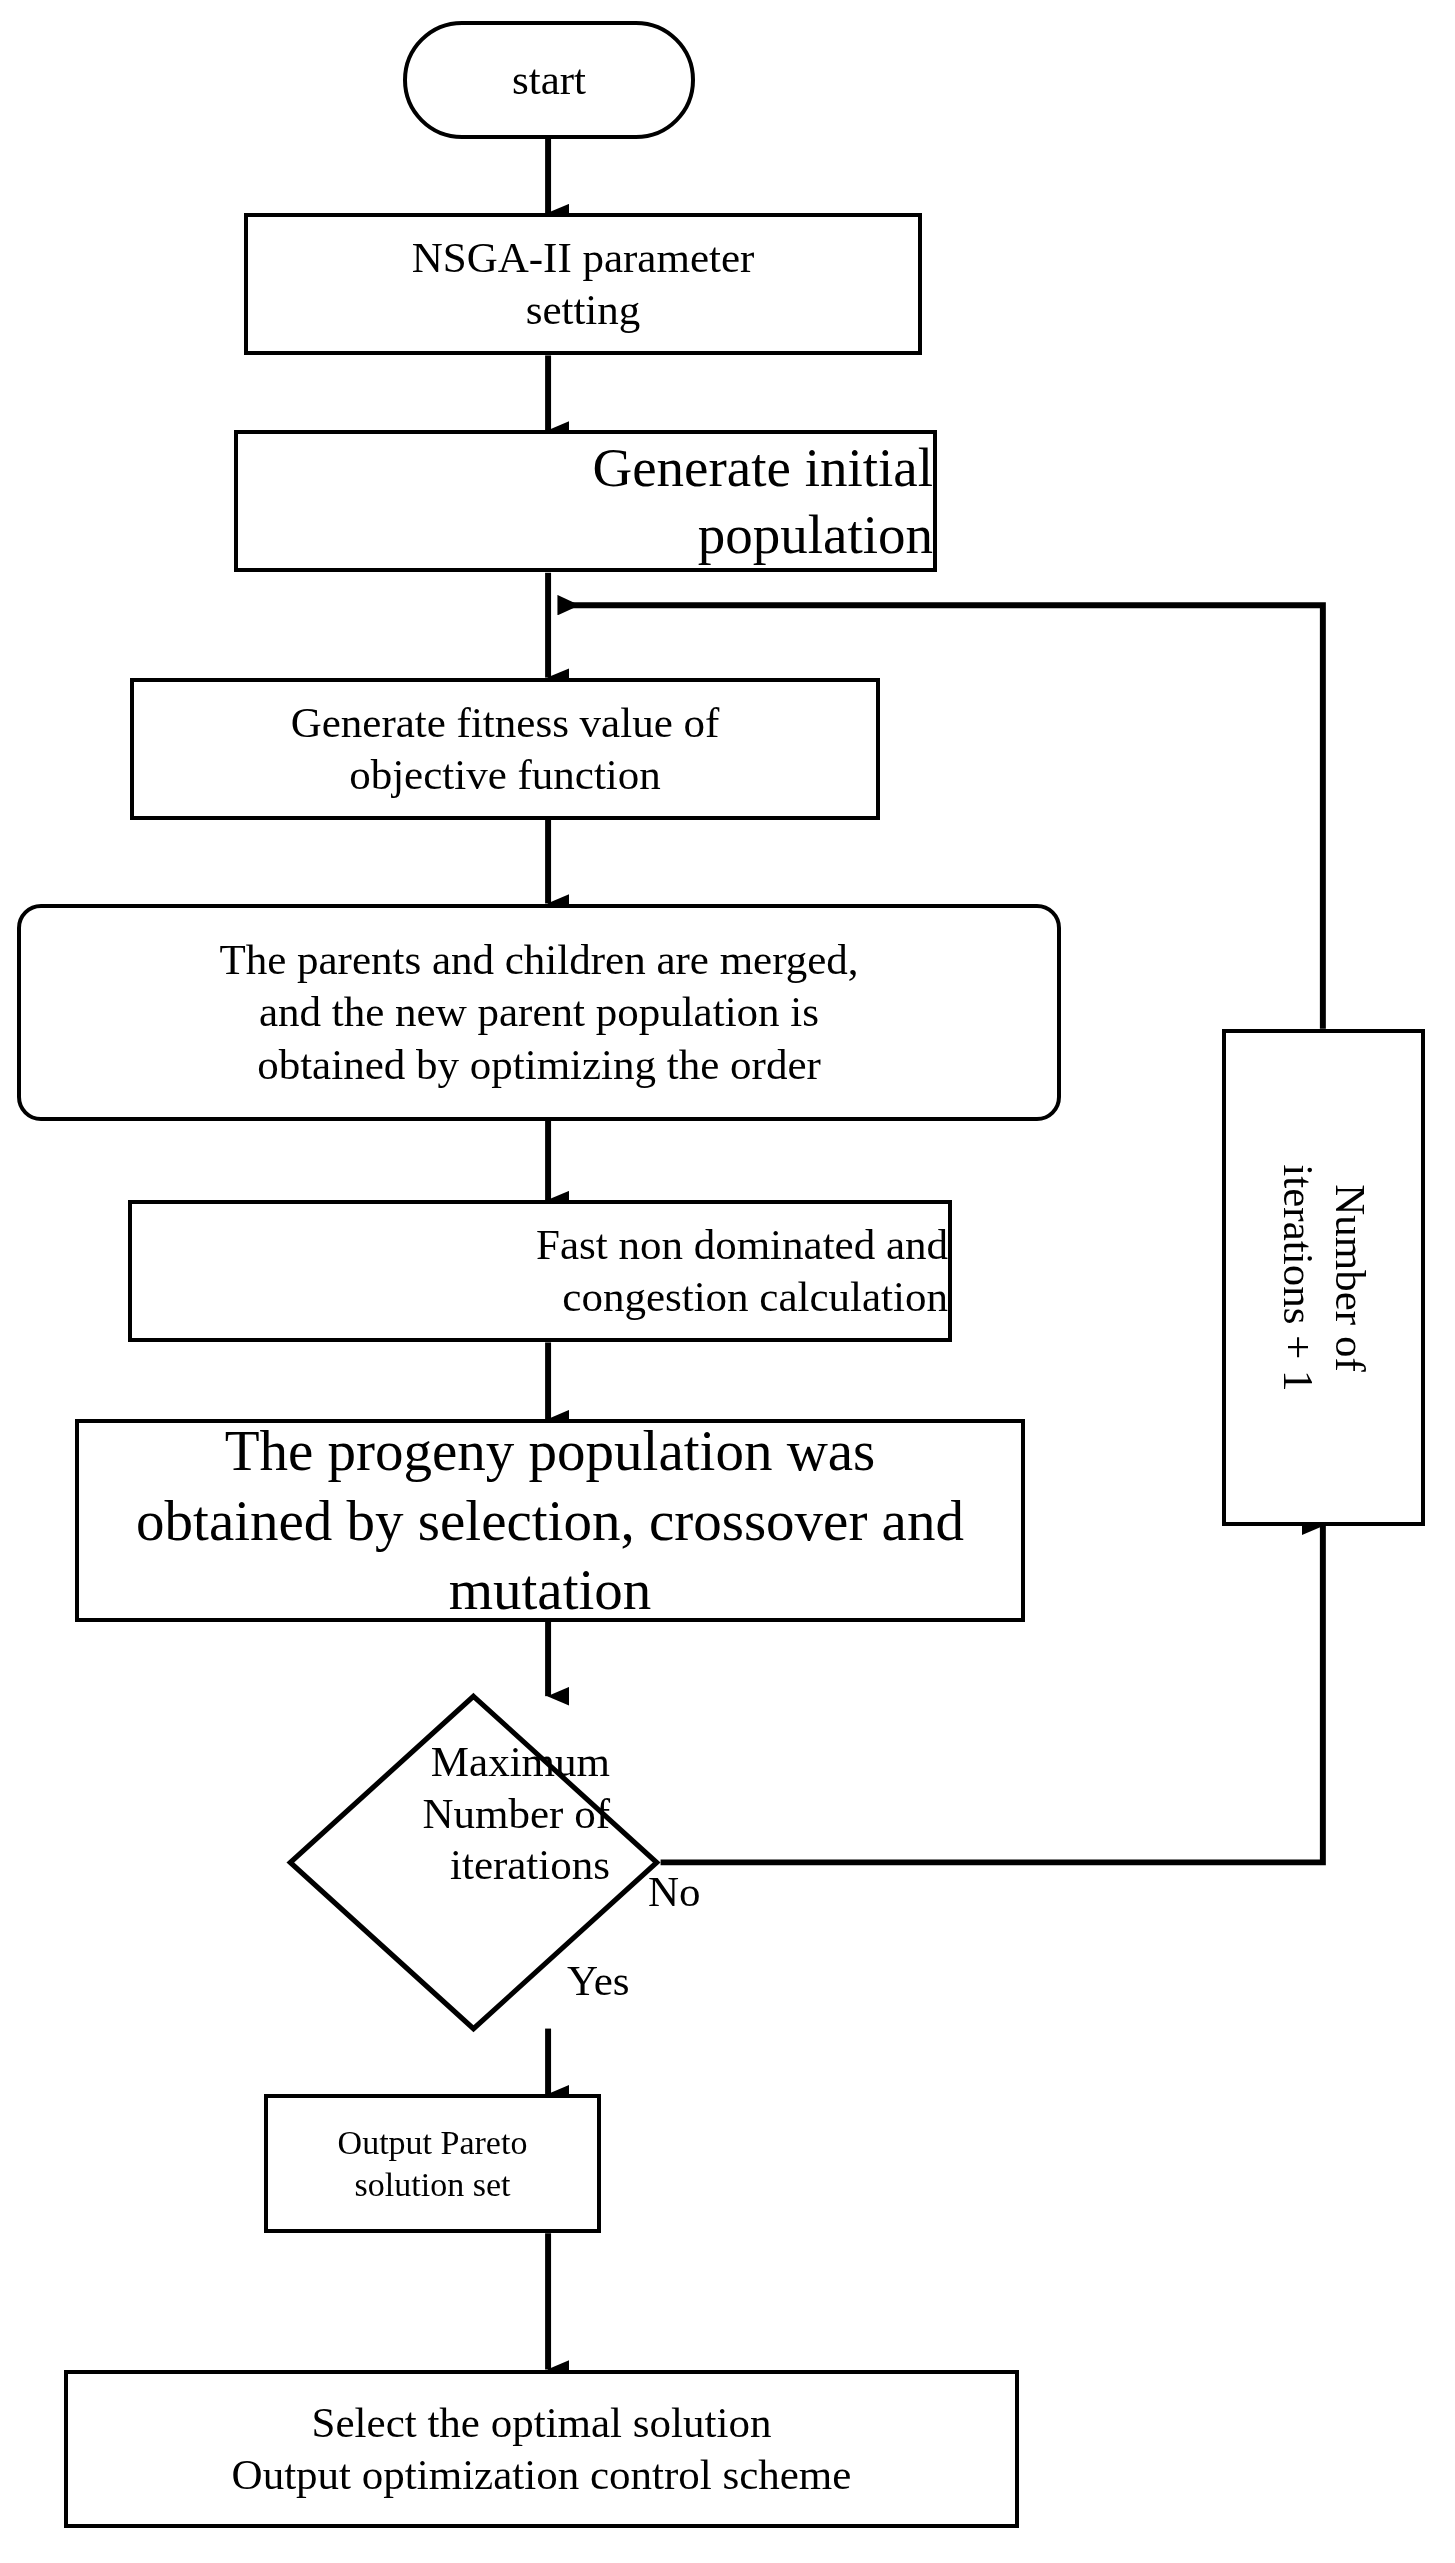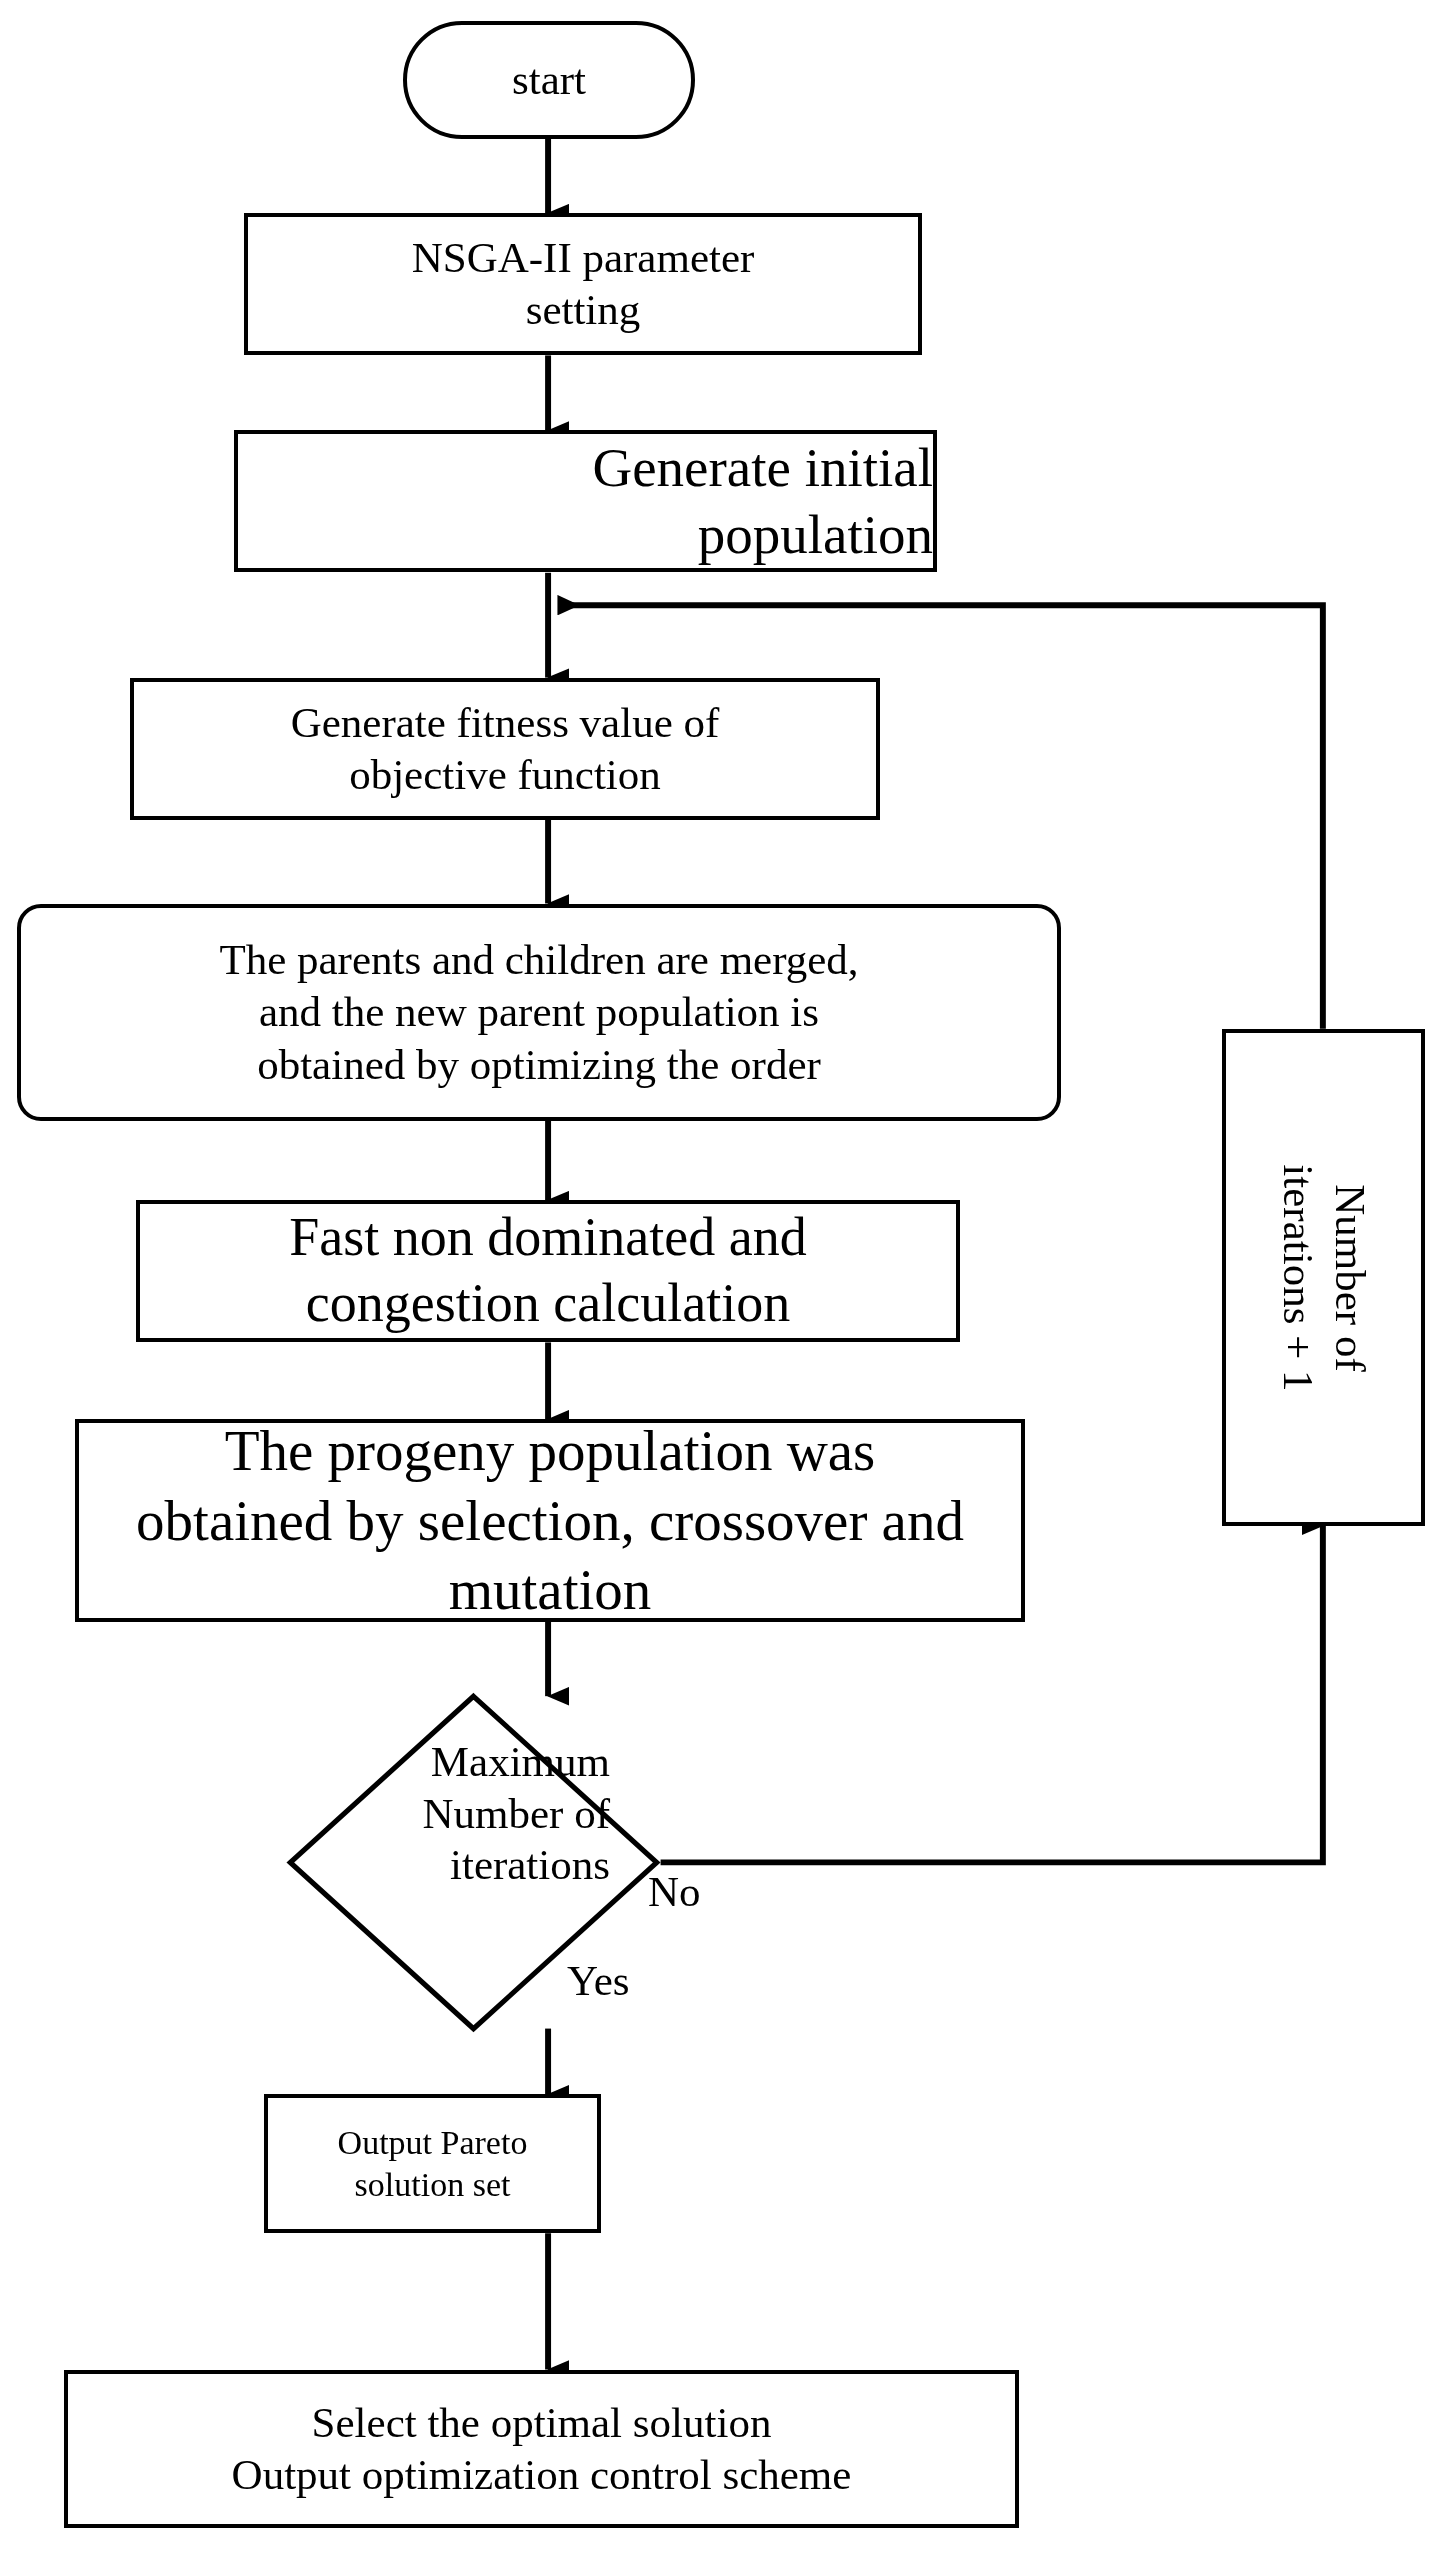--- a/index.html
+++ b/index.html
@@ -133,21 +133,21 @@
     <span class="txt">Generate fitness value of
 objective function</span>
   </div>
 
   <div class="node" style="left:17px; top:904px; width:1044px; height:217px; font-size:43px;border-radius:24px;">
     <span class="txt">The parents and children are merged,
 and the new parent population is
 obtained by optimizing the order</span>
   </div>
 
-  <div class="node" style="left:136px; top:1200px; width:824px; height:142px; font-size:54px;">
+  <div class="node" style="left:128px; top:1200px; width:824px; height:142px; font-size:43px;text-align:right;">
     <span class="txt">Fast non dominated and
 congestion calculation</span>
   </div>
 
   <div class="node" style="left:75px; top:1419px; width:950px; height:203px; font-size:57px;">
     <span class="txt">The progeny population was
 obtained by selection, crossover and
 mutation</span>
   </div>
 

